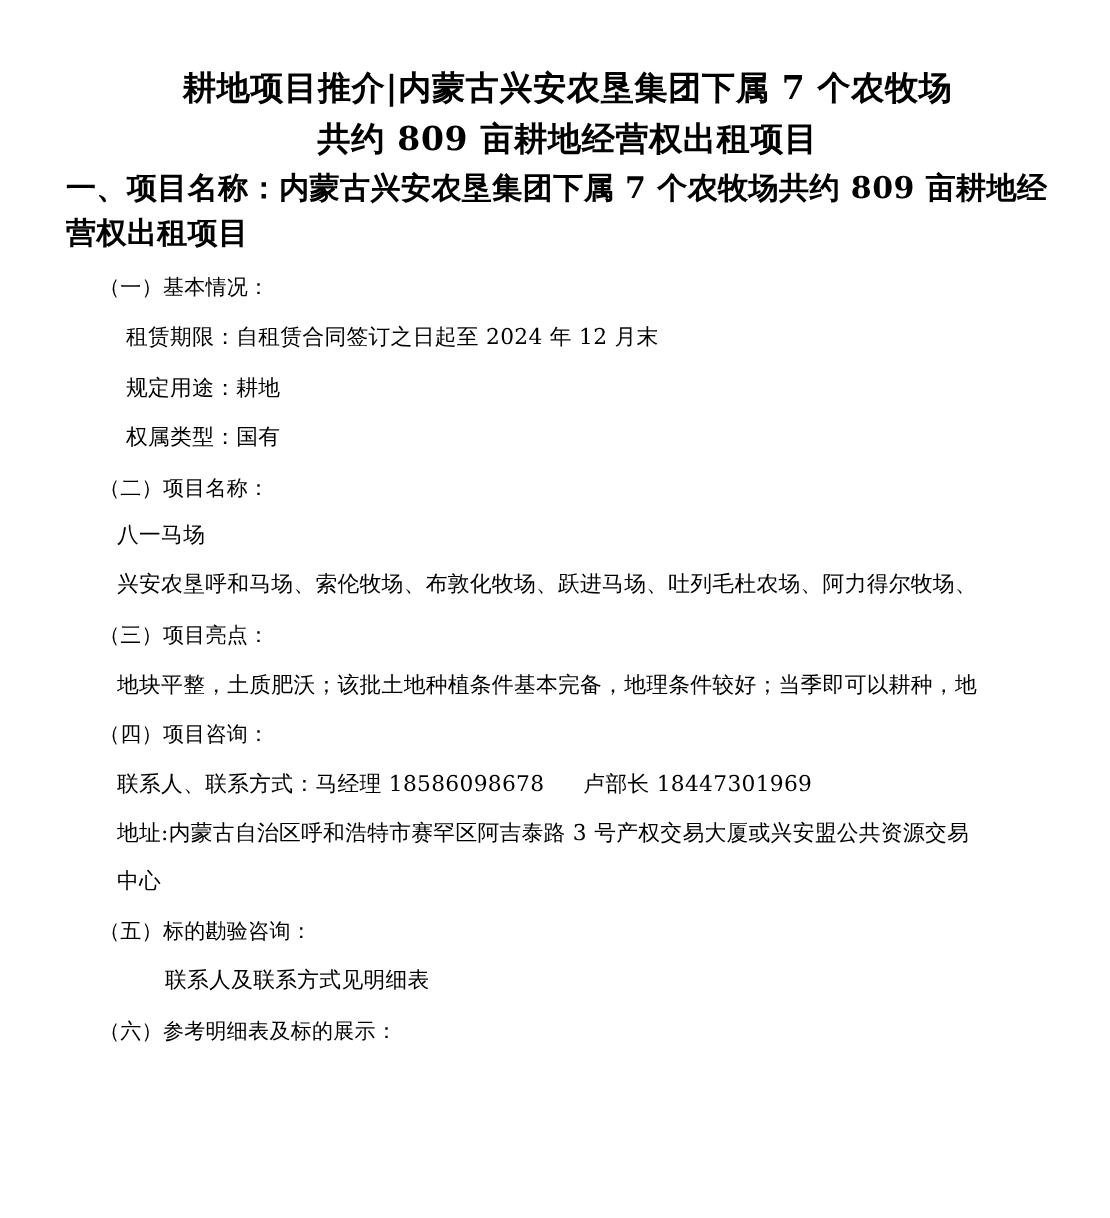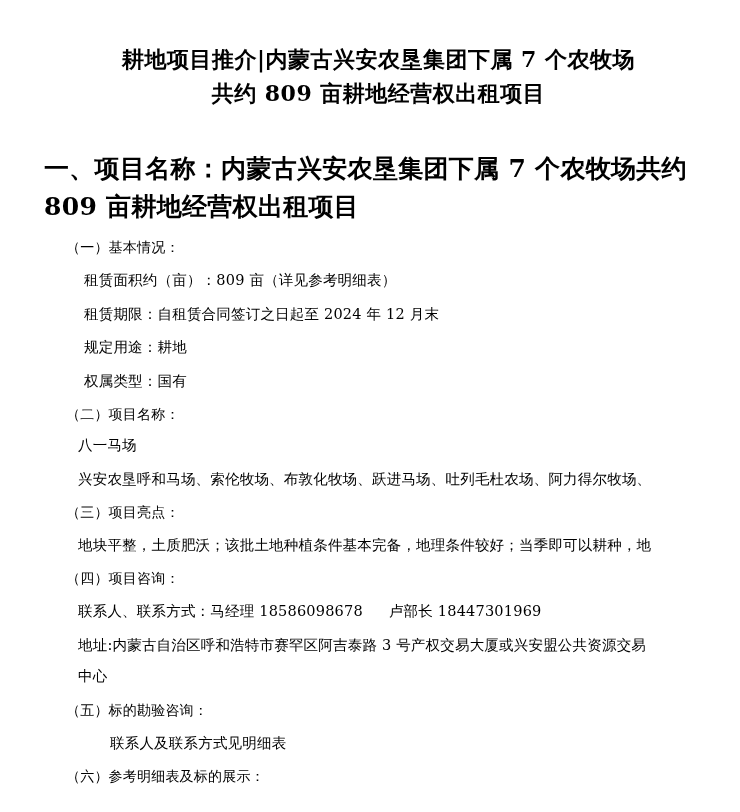--- a/index.html
+++ b/index.html
@@ -28,23 +28,22 @@
     font-size: 22px;
     line-height: 1.55;
     letter-spacing: 0.5px;
     margin: 12px 6px 0 6px;
   }
   .doc-title .line2 {
     display: block;
   }
   .section-heading {
     font-weight: bold;
-    font-size: 25px;
+    font-size: 20px;
     line-height: 1.5;
-    margin-top: 40px;
     letter-spacing: 0.3px;
   }
   .sub-heading {
     font-size: 14px;
     line-height: 1.5;
     margin-top: 12px;
     padding-left: 22px;
     letter-spacing: 0.2px;
   }
   .body-line {
@@ -73,21 +72,20 @@
 <div class="page">
 
   <div class="doc-title">
     <span>耕地项目推介|内蒙古兴安农垦集团下属 7 个农牧场</span>
     <span class="line2">共约 809 亩耕地经营权出租项目</span>
   </div>
 
   <div class="section-heading">一、项目名称：内蒙古兴安农垦集团下属 7 个农牧场共约 809 亩耕地经营权出租项目</div>
 
   <div class="sub-heading">（一）基本情况：</div>
-  <div class="body-line">租赁面积约（亩）：809 亩（详见参考明细表）</div>
   <div class="body-line">租赁期限：自租赁合同签订之日起至 2024 年 12 月末</div>
   <div class="body-line">规定用途：耕地</div>
   <div class="body-line">权属类型：国有</div>
 
   <div class="sub-heading">（二）项目名称：</div>
   <div class="body-line wrap gap-sm">八一马场</div>
   <div class="body-line indent-block">兴安农垦呼和马场、索伦牧场、布敦化牧场、跃进马场、吐列毛杜农场、阿力得尔牧场、</div>
 
   <div class="sub-heading">（三）项目亮点：</div>
   <div class="body-line indent-block">地块平整，土质肥沃；该批土地种植条件基本完备，地理条件较好；当季即可以耕种，地</div>

